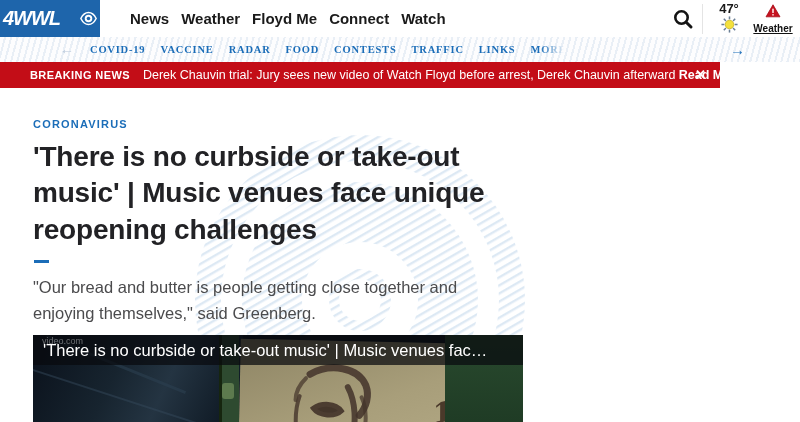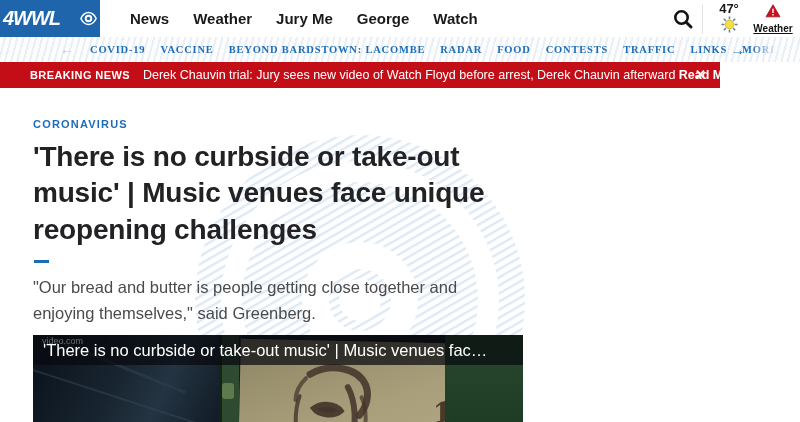--- a/index.html
+++ b/index.html
@@ -6,21 +6,21 @@
   html,body { width:800px; height:422px; overflow:hidden; background:#fff;
               font-family:"Liberation Sans", sans-serif; }
   .page { position:relative; width:800px; height:422px; background:#fff; overflow:hidden; }
 
   
   .top-header { position:absolute; left:0; top:0; width:800px; height:37px; background:#fff; z-index:6; }
   .logo-block { position:absolute; left:0; top:0; width:100px; height:37px; background:#1e65ab;
                 display:flex; align-items:center; justify-content:center; gap:20px; cursor:pointer; }
   .logo-text { color:#fff; font-size:20px; font-weight:900; font-style:italic; letter-spacing:-1px; }
   .eye-icon { width:17px; height:17px; }
-  .main-nav { position:absolute; left:130px; top:0; height:37px; display:flex; align-items:center; gap:24px; }
+  .main-nav { position:absolute; left:130px; top:0; height:37px; display:flex; align-items:center; gap:12px; }
   .main-nav .nav-item { font-size:15px; font-weight:700; color:#1a1a1a; cursor:pointer; white-space:nowrap; }
   .search-btn { position:absolute; left:671px; top:7px; width:24px; height:24px; cursor:pointer; }
   .hdr-divider { position:absolute; left:702px; top:4px; width:1px; height:30px; background:#e4e4e4; }
   .wx-temp-group { position:absolute; left:712px; top:2px; width:34px; text-align:center; cursor:pointer; }
   .wx-temp { font-size:13px; font-weight:700; color:#1a1a1a; line-height:14px; }
   .wx-alert-group { position:absolute; left:752px; top:4px; width:42px; text-align:center; cursor:pointer; }
   .wx-alert-label { font-size:10px; font-weight:700; color:#111; text-decoration:underline; display:block; margin-top:1px; }
 
   
   .topics-bar { position:absolute; left:0; top:37px; width:800px; height:25px; z-index:6;
@@ -96,22 +96,22 @@
       <span class="logo-text">4WWL</span>
       <svg class="eye-icon" viewBox="0 0 20 20">
         <path d="M10 3 C15.5 3 19 10 19 10 C19 10 15.5 17 10 17 C4.5 17 1 10 1 10 C1 10 4.5 3 10 3 Z" fill="none" stroke="#fff" stroke-width="1.8"></path>
         <circle cx="10" cy="10" r="4.4" fill="#fff"></circle>
         <circle cx="10" cy="10" r="2.1" fill="#1e65ab"></circle>
       </svg>
     </div>
     <nav class="main-nav">
       <span class="nav-item">News</span>
       <span class="nav-item">Weather</span>
-      <span class="nav-item">Jury Me</span>
-      <span class="nav-item">George</span>
+      <span class="nav-item">Floyd Me</span>
+      <span class="nav-item">Connect</span>
       <span class="nav-item">Watch</span>
     </nav>
     <svg class="search-btn" viewBox="0 0 24 24">
       <circle cx="10.5" cy="10.5" r="6.2" fill="none" stroke="#141414" stroke-width="2.6"></circle>
       <line x1="15.2" y1="15.2" x2="20" y2="20" stroke="#141414" stroke-width="3" stroke-linecap="round"></line>
     </svg>
     <div class="hdr-divider"></div>
     <div class="wx-temp-group">
       <div class="wx-temp">47°</div>
       <svg width="17" height="17" viewBox="0 0 20 20">
@@ -136,21 +136,20 @@
       </svg>
       <span class="wx-alert-label">Weather</span>
     </div>
   </header>
 
   <nav class="topics-bar">
     <span class="topics-left-arrow">←</span>
     <div class="topics-items">
       <span class="topic-item">COVID-19</span>
       <span class="topic-item">VACCINE</span>
-      <span class="topic-item">BEYOND BARDSTOWN: LACOMBE</span>
       <span class="topic-item">RADAR</span>
       <span class="topic-item">FOOD</span>
       <span class="topic-item">CONTESTS</span>
       <span class="topic-item">TRAFFIC</span>
       <span class="topic-item">LINKS</span>
       <span class="topic-item fading">MORE</span>
     </div>
     <span class="topics-right-arrow">→</span>
   </nav>
 

